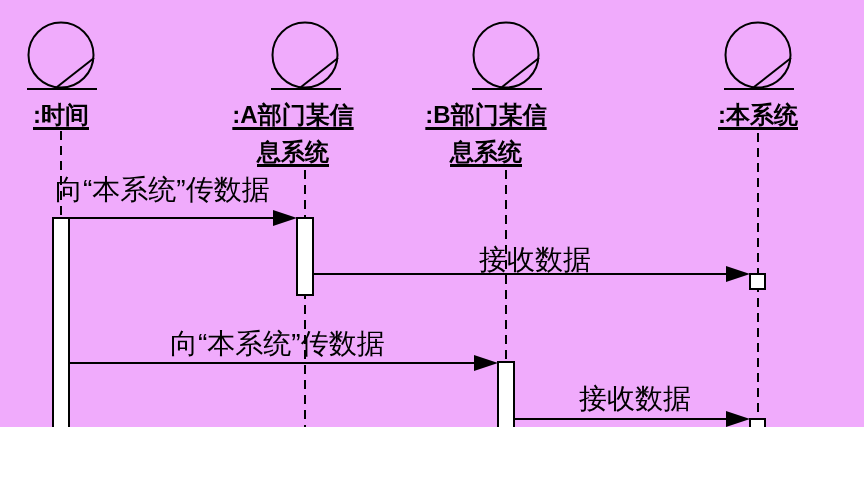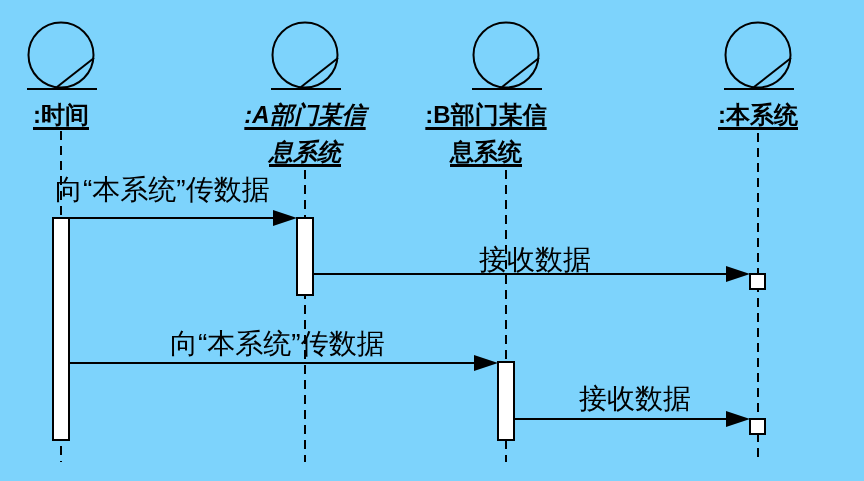--- a/index.html
+++ b/index.html
@@ -4,22 +4,22 @@
 <style>
   html, body {
     margin: 0;
     padding: 0;
     background: #ffffff;
     font-family: "Liberation Sans", "DejaVu Sans", sans-serif;
   }
   .stage {
     position: relative;
     width: 864px;
-    height: 481px;
-    background: #7dd3fc;
+    height: 427px;
+    background: #f0abfc;
     overflow: hidden;
   }
   .stage svg {
     position: absolute;
     left: 0;
     top: 0;
   }
   .actor-label {
     position: absolute;
     top: 96px;
@@ -100,21 +100,21 @@
     <g>
       <line x1="514" y1="419" x2="728" y2="419" stroke="#000" stroke-width="2"></line>
       <polygon points="750,419 726,411 726,427" fill="#000"></polygon>
     </g>
   </svg>
 
   <div class="actor-label" style="left:-49px;">
     <span class="line">:时间</span>
     <span class="line"></span>
   </div>
-  <div class="actor-label" style="left:195px;font-style:italic;">
+  <div class="actor-label" style="left:183px;">
     <span class="line">:A部门某信</span>
     <span class="line">息系统</span>
   </div>
   <div class="actor-label" style="left:376px;">
     <span class="line">:B部门某信</span>
     <span class="line">息系统</span>
   </div>
   <div class="actor-label" style="left:648px;">
     <span class="line">:本系统</span>
     <span class="line"></span>

